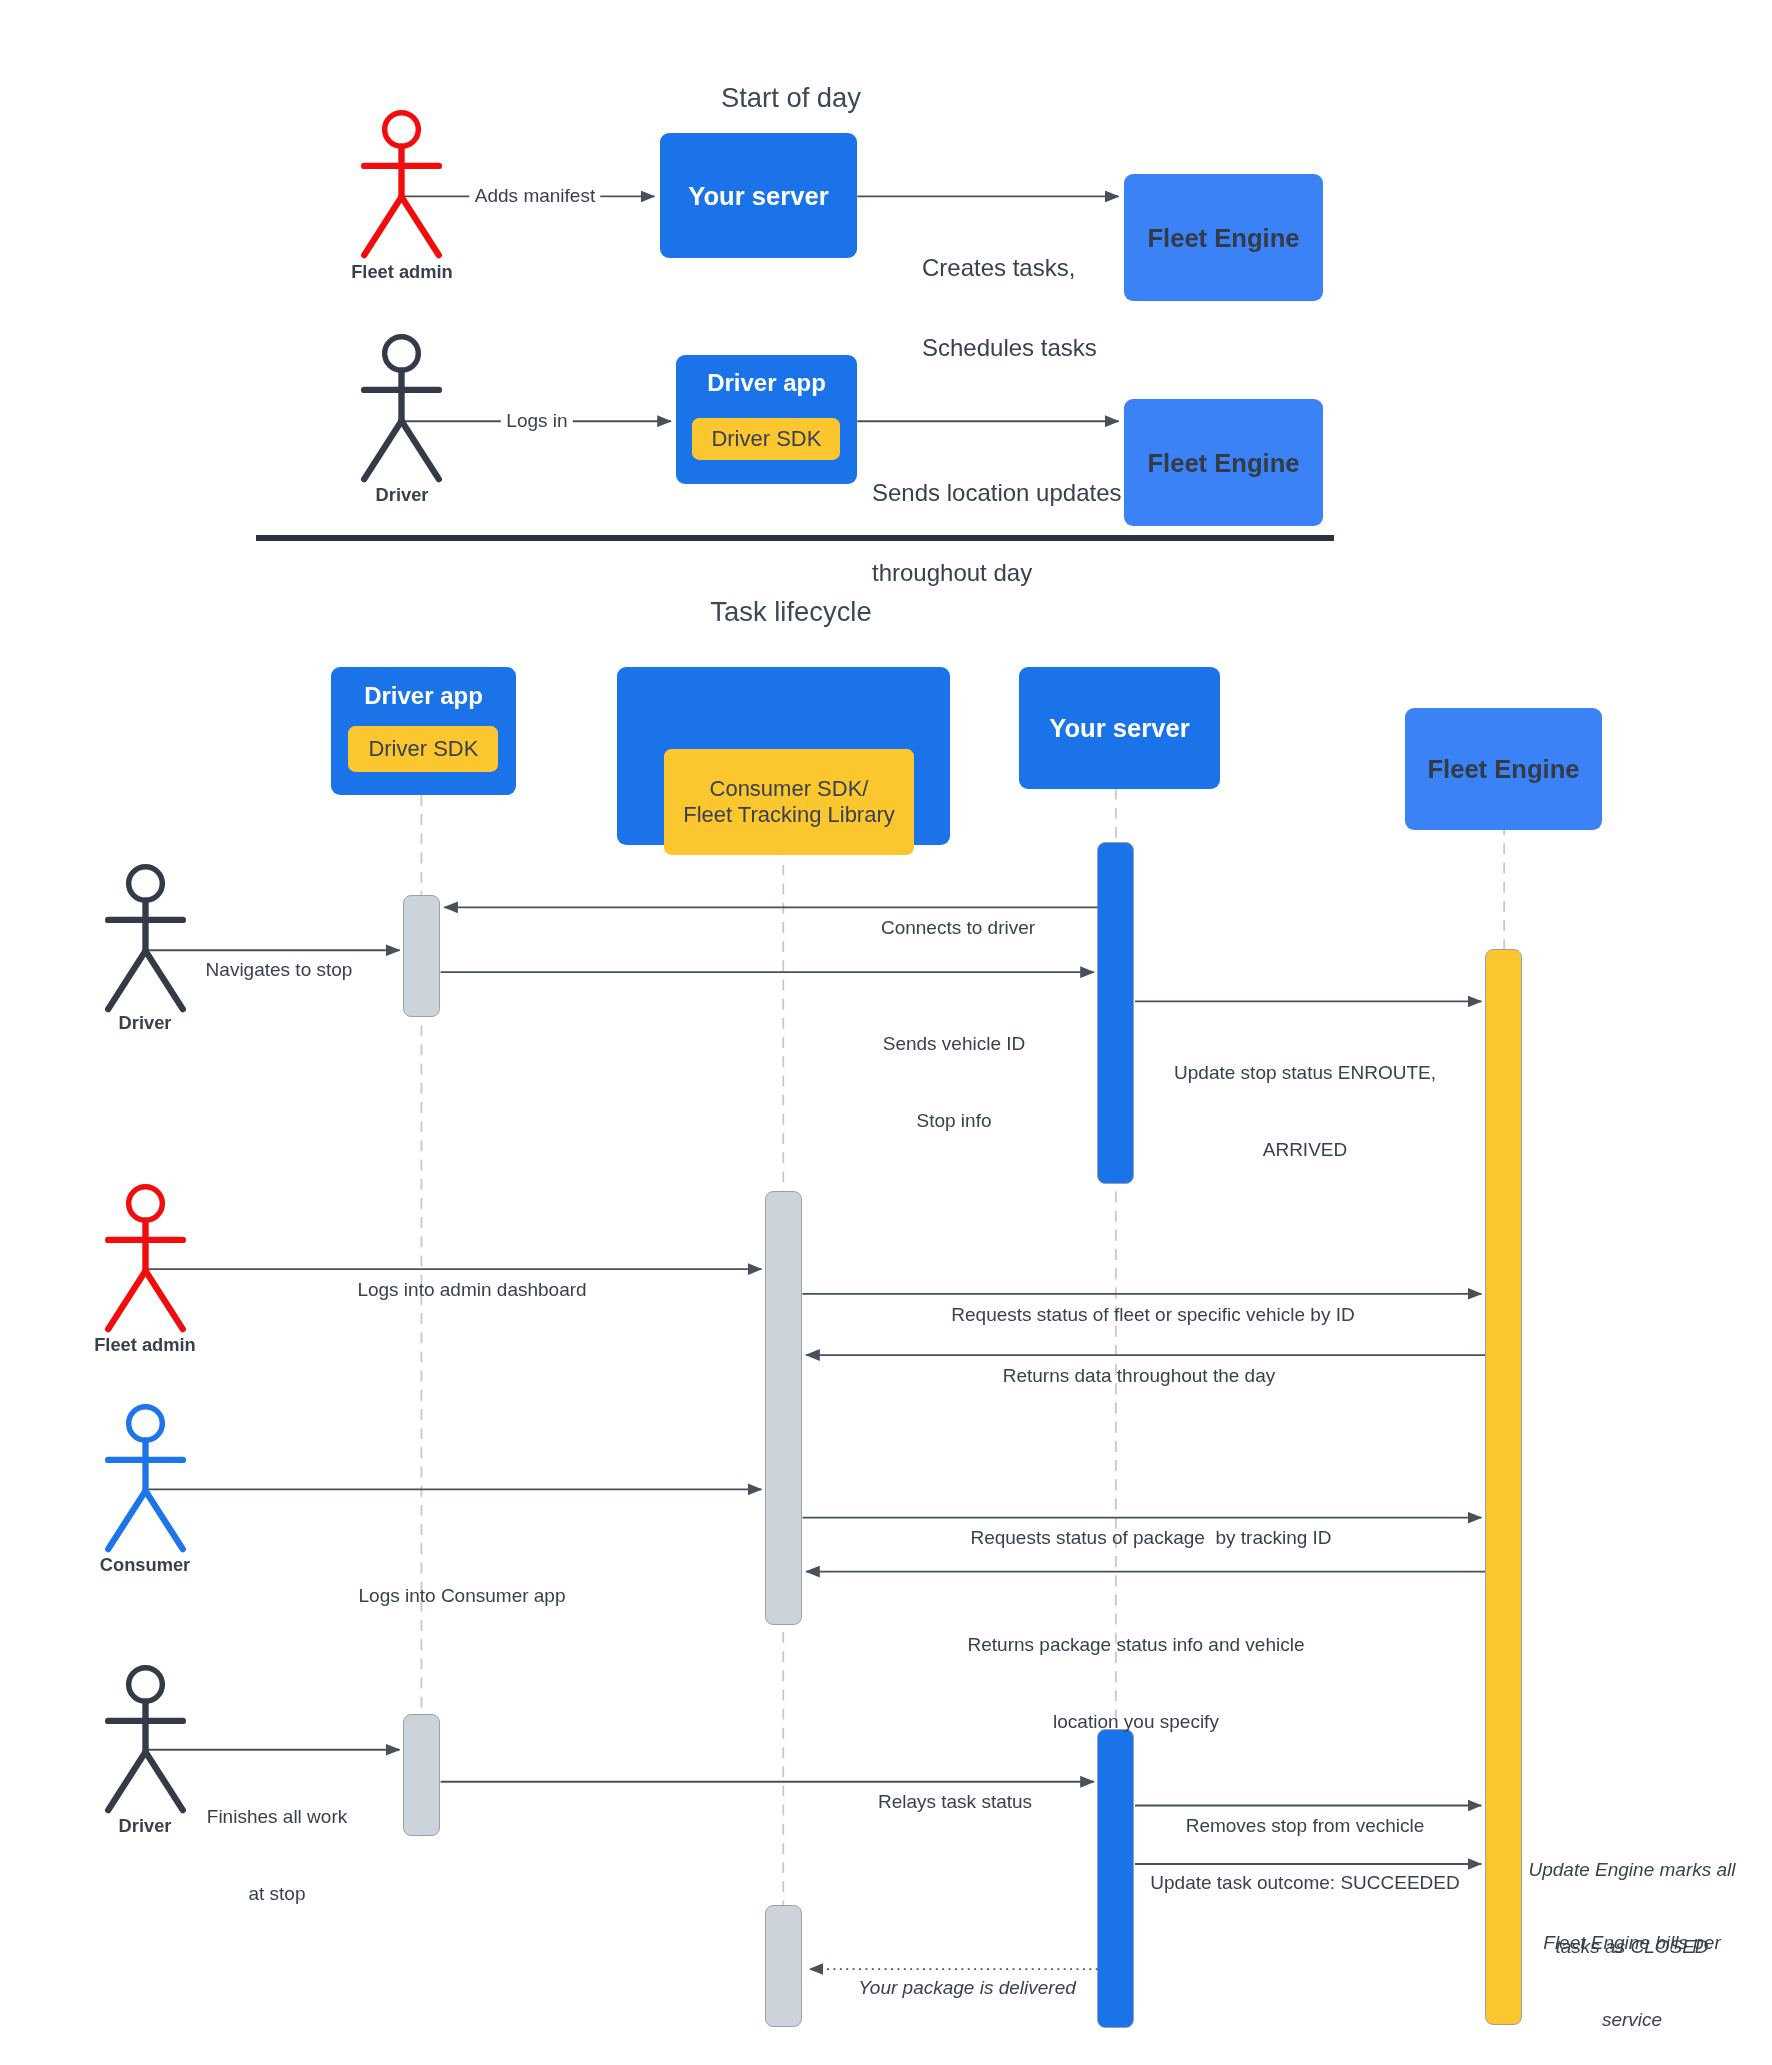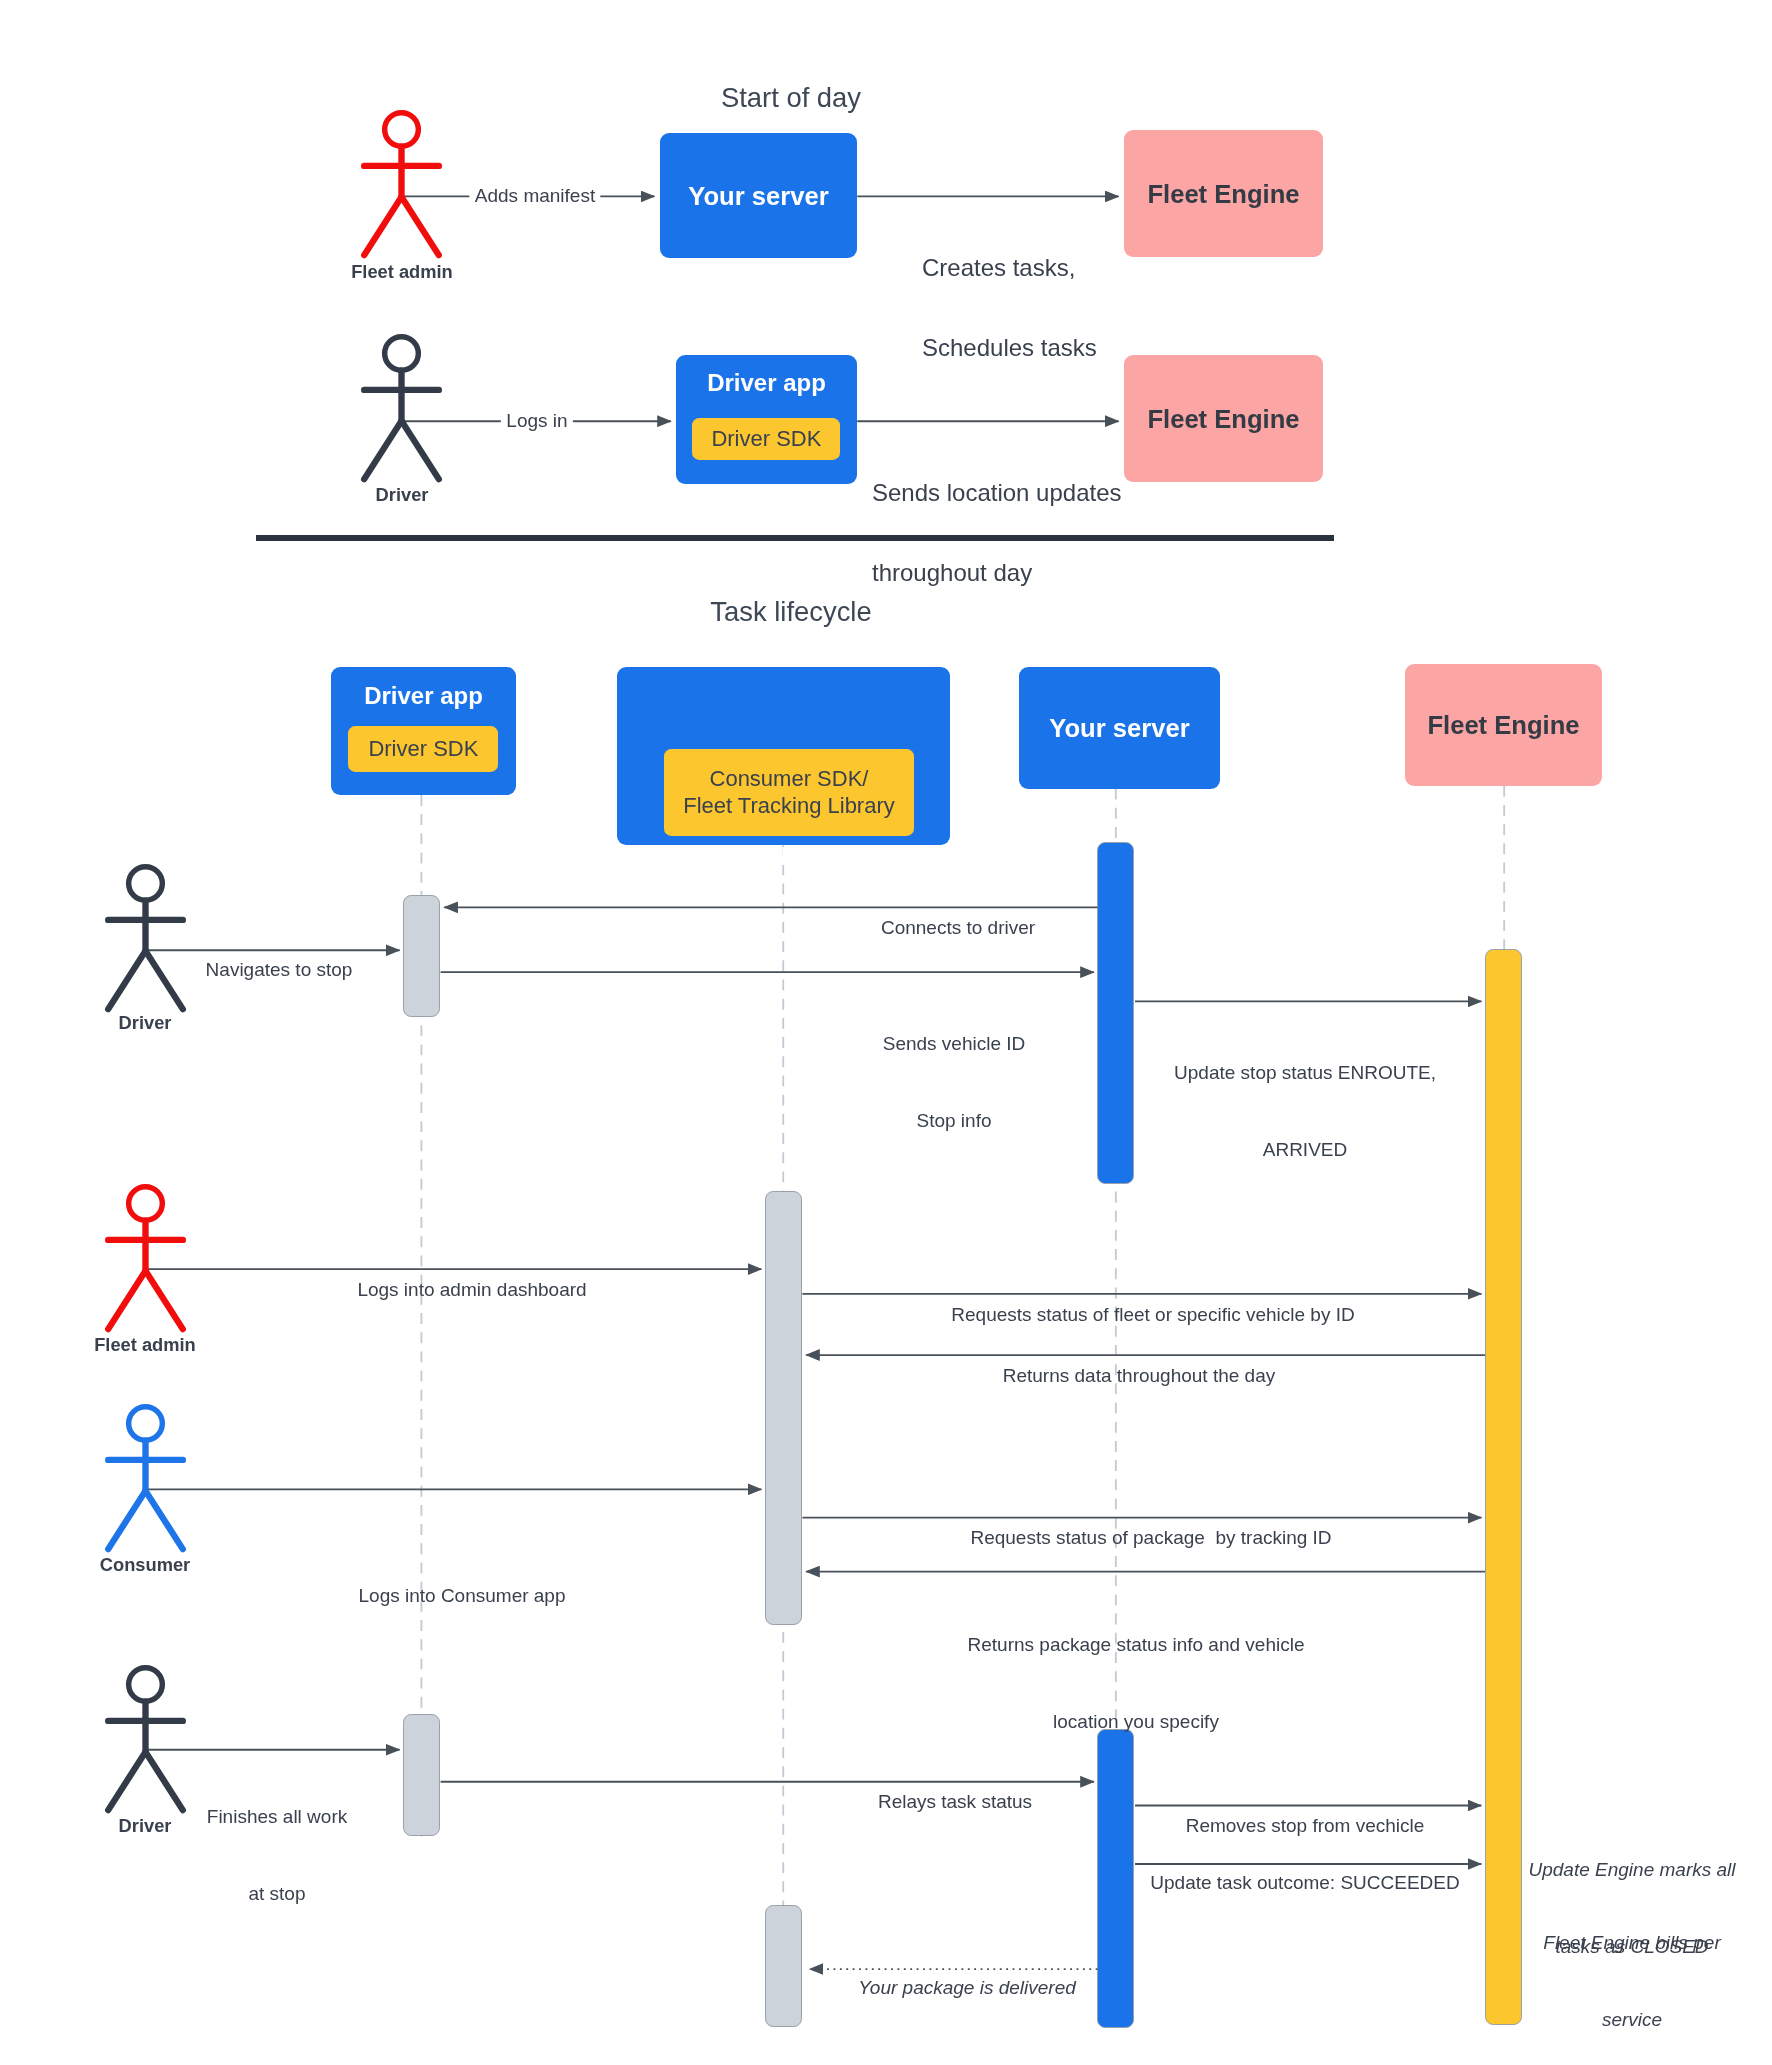--- a/index.html
+++ b/index.html
@@ -6,21 +6,21 @@
   .canvas{
     position:relative;width:1773px;height:2065px;background:#ffffff;overflow:hidden;
     font-family:"Liberation Sans", sans-serif;color:#3A414E;
   }
   .layer{position:absolute;left:0;top:0;width:1773px;height:2065px;pointer-events:none;}
   
   .sec-title{position:absolute;transform:translate(-50%,-50%);font-size:27.4px;color:#3E4756;white-space:pre;}
   
   .box{position:absolute;border-radius:9.1px;display:flex;align-items:center;justify-content:center;}
   .box.blue{background:#1A73E8;color:#ffffff;}
-  .box.yellow{background:#fca5a5;color:#343B45;}
+  .box.yellow{background:#3b82f6;color:#343B45;margin-top:44px;}
   .box-title{font-weight:bold;font-size:25.6px;white-space:pre;text-align:center;line-height:32px;}
   .box.col{flex-direction:column;justify-content:flex-start;}
   .inner{position:absolute;background:#FCC62E;color:#3A414E;border-radius:7.3px;
          display:flex;align-items:center;justify-content:center;font-size:22px;
          text-align:center;line-height:26.5px;white-space:pre;}
   
   .bar{position:absolute;border-radius:8.2px;border:1.8px solid #98A1AA;box-sizing:border-box;}
   .bar.gray{background:#CDD3DA;}
   .bar.blue{background:#1A73E8;}
   .bar.yellow{background:#FCC62E;}
@@ -162,21 +162,21 @@
     <div class="box-title" style="font-size:24px;margin-top:12.8px;">Driver app</div>
     <div class="inner" style="left:17.4px;top:59px;width:150px;height:46px;">
       <span>Driver SDK</span>
     </div>
   </div>
   <div class="box blue col" style="left:617px;top:667px;width:333px;height:178px;">
     <div class="box-title" style="font-size:24px;margin-top:13.7px;">
       <div>Shipment &amp; Fleet</div>
       <div>tracking</div>
     </div>
-    <div class="inner" style="left:47px;top:82px;width:250px;height:87px;flex-direction:column;">
+    <div class="inner" style="left:47px;top:82px;width:250px;height:106px;flex-direction:column;">
       <div>Consumer SDK/</div>
       <div>Fleet Tracking Library</div>
     </div>
   </div>
   <div class="box blue" style="left:1019px;top:667px;width:201px;height:122px;">
     <div class="box-title">Your server</div>
   </div>
   <div class="box yellow" style="left:1405px;top:664px;width:197px;height:122px;">
     <div class="box-title">Fleet Engine</div>
   </div>

